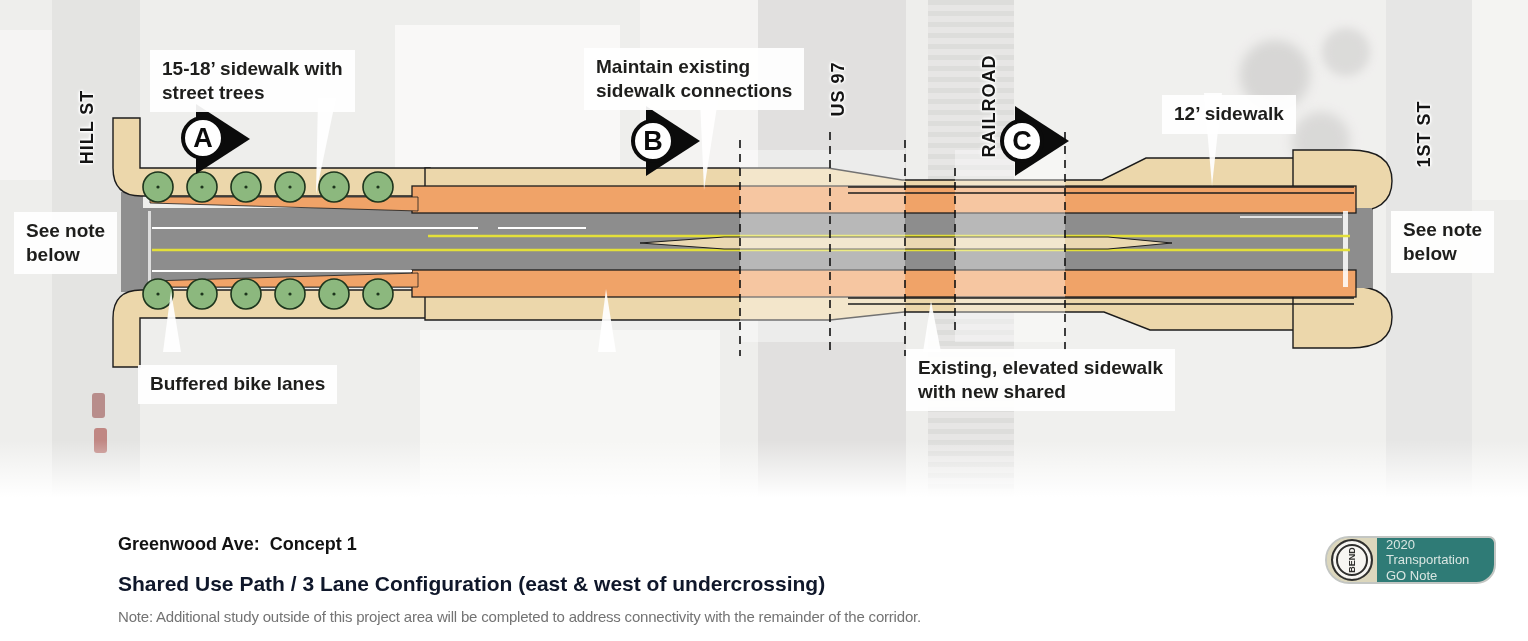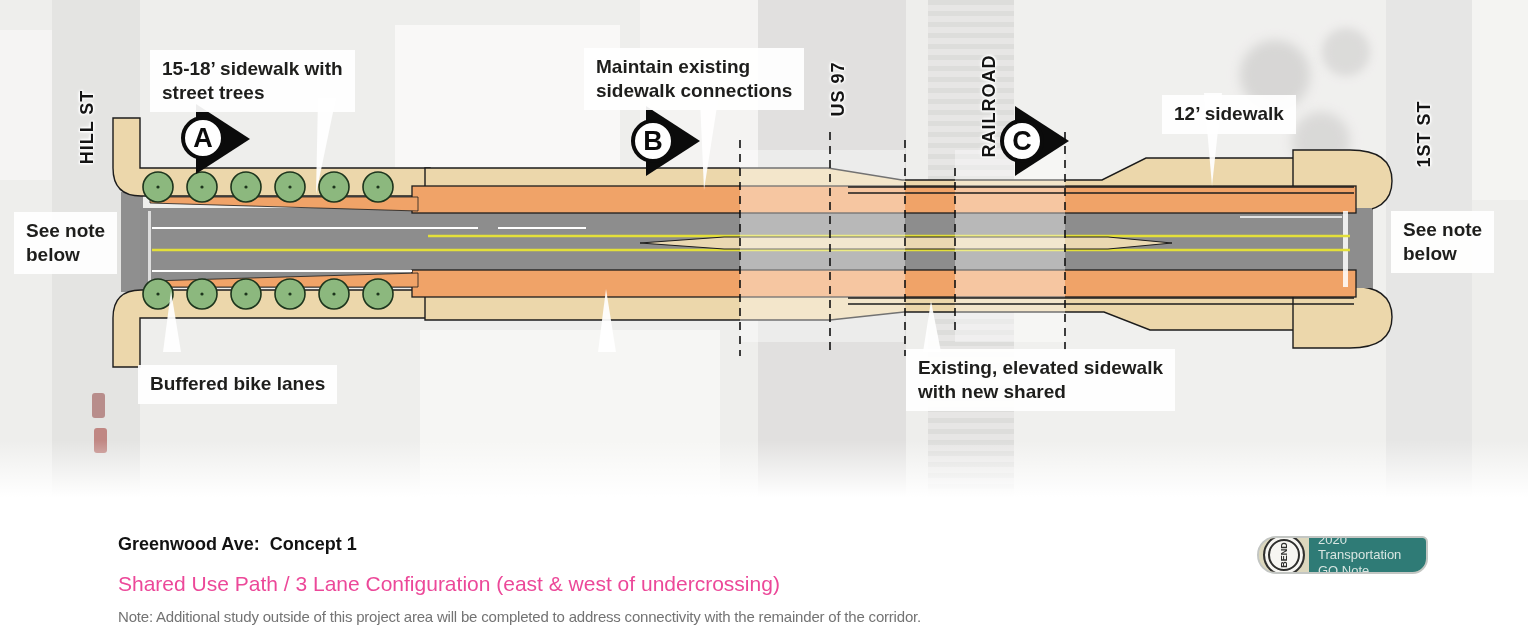--- a/index.html
+++ b/index.html
@@ -36,23 +36,23 @@
                 white-space:nowrap;font-size:18px;font-weight:700;letter-spacing:1px;color:#141414;
                 text-shadow:0 0 3px #fff,0 0 3px #fff,1px 1px 2px #fff,-1px -1px 2px #fff,0 0 5px #fff;}
   .marker-tri{position:absolute;z-index:3;width:54px;height:70px;background:#0b0b0b;
               clip-path:polygon(0 0,100% 50%,0 100%);}
   .marker-circle{position:absolute;z-index:4;width:44px;height:44px;border-radius:50%;
                  border:4px solid #0b0b0b;background:#fff;display:flex;align-items:center;justify-content:center;
                  font-size:27px;font-weight:700;color:#0b0b0b;box-sizing:border-box;}
   
   #footer{position:absolute;left:0;top:497px;width:1528px;height:144px;background:#fff;z-index:6;}
   #title{position:absolute;left:118px;top:534px;font-size:18px;font-weight:700;color:#121212;white-space:pre;z-index:7;}
-  #subtitle{position:absolute;left:118px;top:572px;font-size:21px;font-weight:400;color:#ec4899;z-index:7;text-align:right;}
+  #subtitle{position:absolute;left:118px;top:572px;font-size:21px;font-weight:700;color:#0f172a;z-index:7;text-align:right;}
   #note{position:absolute;left:118px;top:608px;font-size:15px;font-weight:400;color:#737373;letter-spacing:-0.2px;z-index:7;}
-  #badge{position:absolute;left:1257px;top:536px;height:38px;display:flex;z-index:7;
+  #badge{position:absolute;left:1325px;top:536px;height:48px;display:flex;z-index:7;
          border:2px solid #c3c6c3;border-radius:27px 8px 22px 27px;overflow:hidden;box-sizing:border-box;background:#dcd7bd;}
   #badge-seal-box{width:50px;height:100%;background:#dcd7bd;display:flex;align-items:center;justify-content:center;}
   #badge-seal{width:38px;height:38px;border-radius:50%;border:2px solid #2f2f2d;background:#f7f6f2;
               box-shadow:inset 0 0 0 3px #f7f6f2,inset 0 0 0 5px #2f2f2d;
               display:flex;align-items:center;justify-content:center;}
   #badge-seal span{transform:rotate(-90deg);font-size:9px;font-weight:700;color:#2f2f2d;letter-spacing:0;}
   #badge-text{background:#2f7b76;color:#d9e6e2;font-size:13px;line-height:1.18;padding:6px 12px 6px 9px;
               display:flex;flex-direction:column;justify-content:center;min-width:96px;}
 </style>
 </head>

